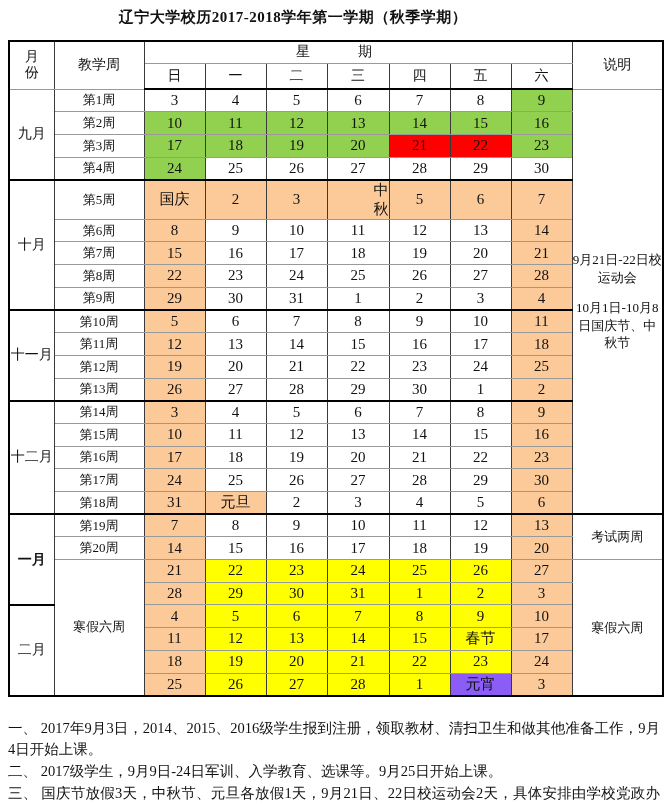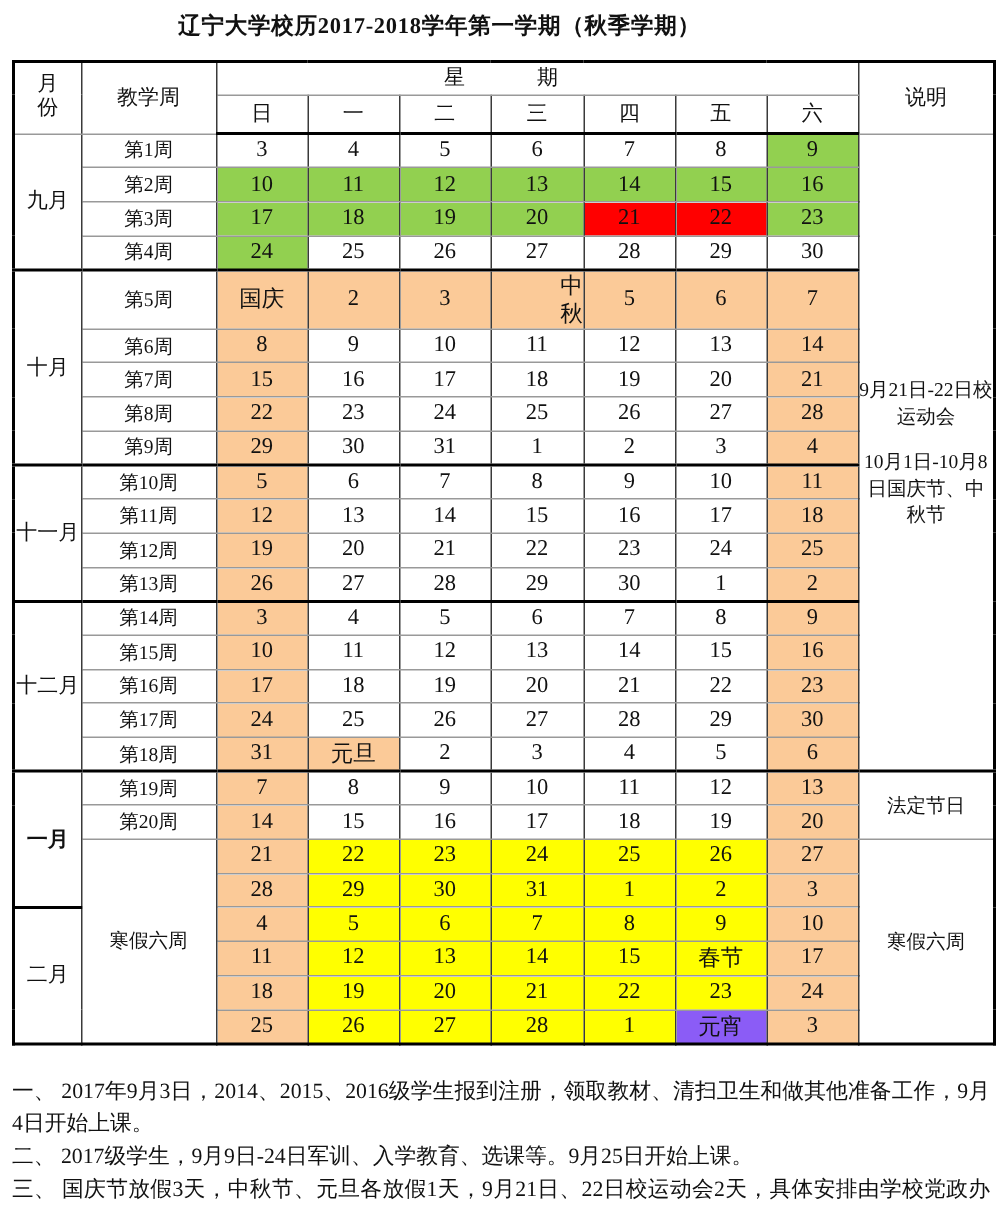--- a/index.html
+++ b/index.html
@@ -271,21 +271,21 @@
         <td class="month-cell bold" rowspan="4">一月</td>
         <td class="week-cell" rowspan="1">第19周</td>
         <td class="date-cell" style="background: rgb(251, 202, 152);">7</td>
         <td class="date-cell" style="background: rgb(255, 255, 255);">8</td>
         <td class="date-cell" style="background: rgb(255, 255, 255);">9</td>
         <td class="date-cell" style="background: rgb(255, 255, 255);">10</td>
         <td class="date-cell" style="background: rgb(255, 255, 255);">11</td>
         <td class="date-cell" style="background: rgb(255, 255, 255);">12</td>
         <td class="date-cell" style="background: rgb(251, 202, 152);">13</td>
         <td class="notes-cell" rowspan="2">
-          <div class="note-line">法定节日</div>
+          <div class="note-line">考试两周</div>
         </td>
       </tr>
       <tr>
         <td class="week-cell" rowspan="1">第20周</td>
         <td class="date-cell" style="background: rgb(251, 202, 152);">14</td>
         <td class="date-cell" style="background: rgb(255, 255, 255);">15</td>
         <td class="date-cell" style="background: rgb(255, 255, 255);">16</td>
         <td class="date-cell" style="background: rgb(255, 255, 255);">17</td>
         <td class="date-cell" style="background: rgb(255, 255, 255);">18</td>
         <td class="date-cell" style="background: rgb(255, 255, 255);">19</td>

